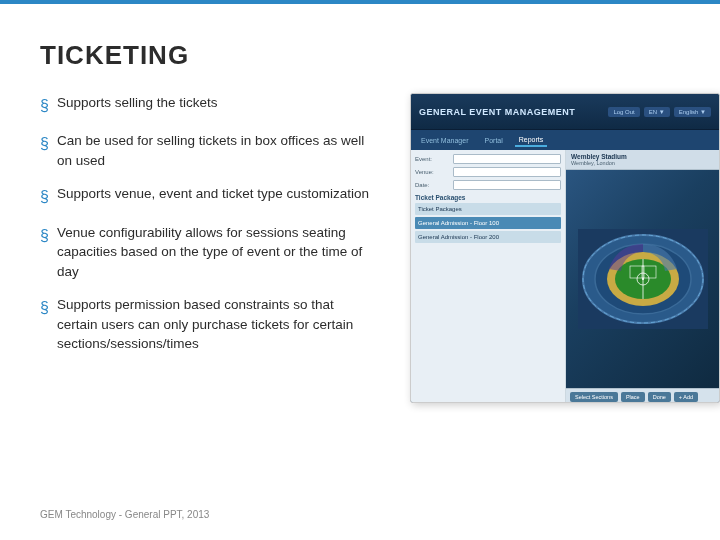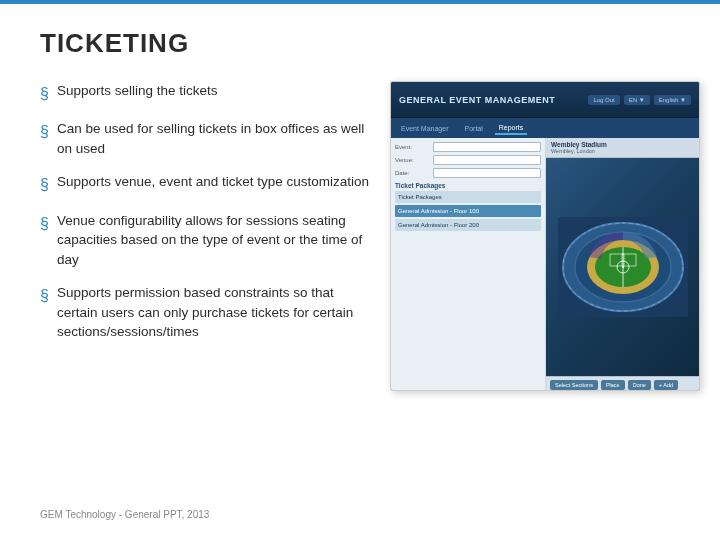--- a/index.html
+++ b/index.html
@@ -10,21 +10,21 @@
       background: #ffffff;
       font-family: Arial, sans-serif;
       overflow: hidden;
       position: relative;
     }
 
     .page {
       width: 668px;
       height: 540px;
       background: #ffffff;
-      padding: 28px 40px 20px 40px;
+      padding: 40px 40px 20px 40px;
       display: flex;
       flex-direction: column;
     }
 
     .title {
       font-size: 26px;
       font-weight: 900;
       color: #2c2c2c;
       letter-spacing: 1px;
       margin-bottom: 22px;
@@ -65,20 +65,21 @@
 
     .bullet-text {
       flex: 1;
     }
 
     .right-col {
       flex: 1;
       display: flex;
       align-items: flex-start;
       justify-content: flex-start;
+      margin-left: 20px;
     }
 
     .screenshot-container {
       width: 310px;
       height: 310px;
       border: 1px solid #cccccc;
       border-radius: 3px;
       overflow: hidden;
       background: #1a3a5c;
       position: relative;

